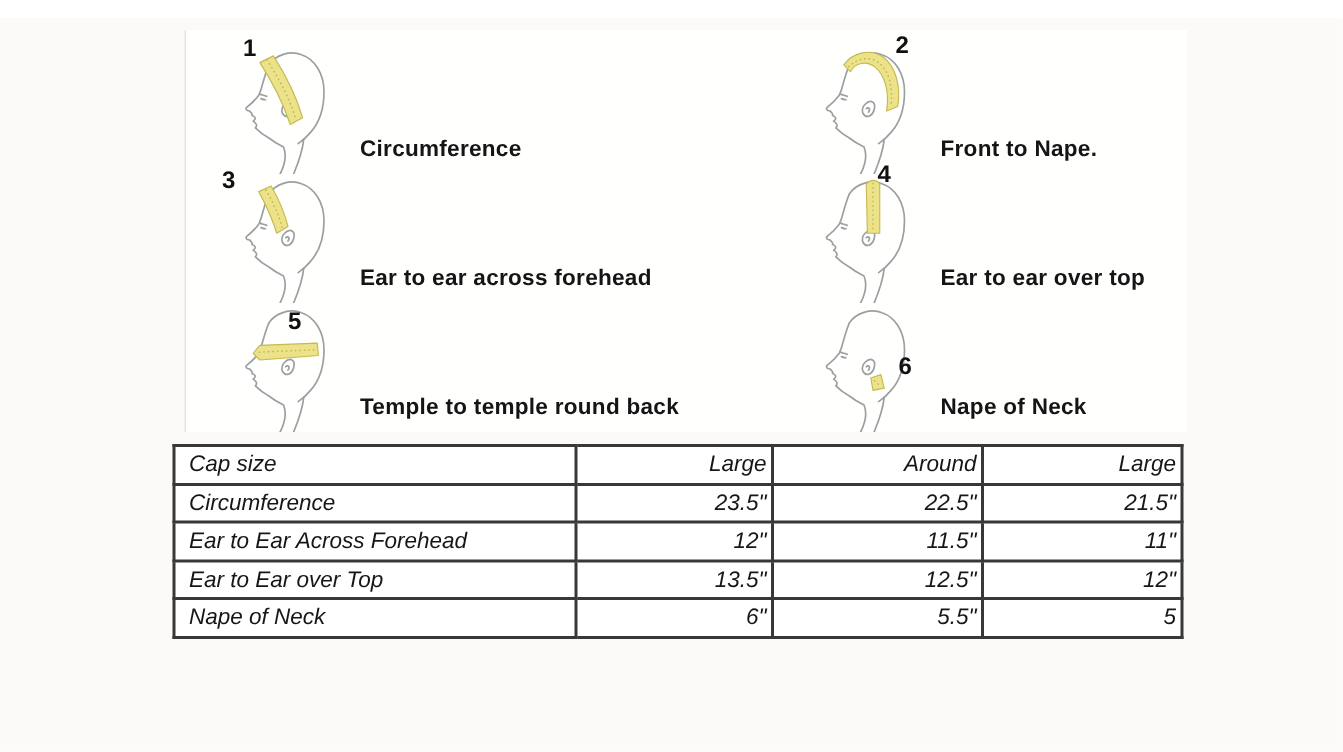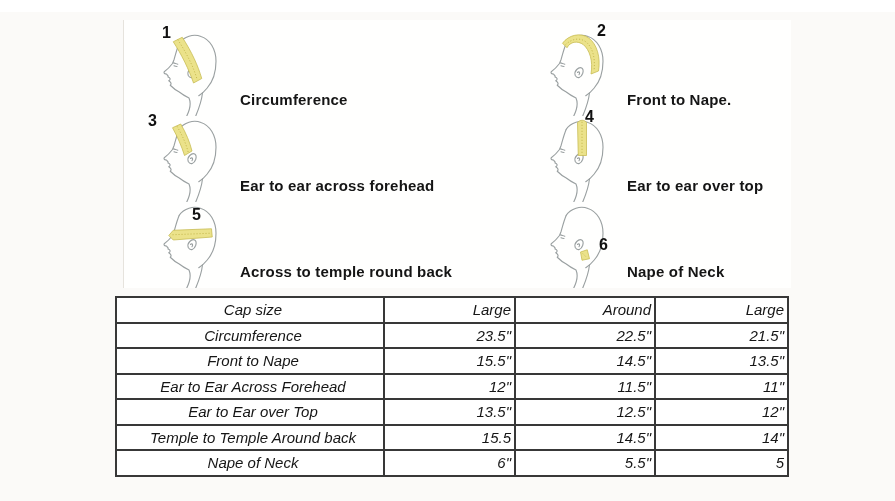--- a/index.html
+++ b/index.html
@@ -39,21 +39,21 @@
     border-collapse:collapse;table-layout:fixed;background:#fff;
     border:2px solid #565656;
   }
   .size-table td{
     border:2px solid #383838;
     font-style:italic;font-size:15px;color:#161616;
     height:21.5px;text-align:right;padding:1px 3px;
     font-family:"Liberation Sans",sans-serif;
     overflow:hidden;white-space:nowrap;
   }
-  .size-table td.measure{text-align:center;padding-left:9px;margin-top:17px;}
+  .size-table td.measure{text-align:left;padding-left:9px;margin-top:17px;}
 </style>
 </head>
 <body>
 
 <div class="page">
 
   <svg width="0" height="0" style="position:absolute" aria-hidden="true">
     <defs>
       <g id="headprof" class="outline">
         <path d="M37,15 C43,6 56,2 66,6 C78,10 86,23 86,39 C86,54 82,66 74,75 C70,80 66,83 63,85"></path>
@@ -119,21 +119,21 @@
 
     <figure class="cell" style="margin:0">
       <div class="head-fig">
         <svg viewBox="0 0 100 112">
           <use href="#headprof"></use>
           <path class="band" d="M23,42 L29,35 L80,33 L81,44 L29,48 Z"></path>
           <path class="tick" d="M28,41 L78,39"></path>
         </svg>
         <span class="step-num" style="left:44px;top:3px">5</span>
       </div>
-      <span class="dlabel">Across to temple round back</span>
+      <span class="dlabel">Temple to temple round back</span>
     </figure>
 
     <figure class="cell" style="margin:0">
       <div class="head-fig">
         <svg viewBox="0 0 100 112">
           <use href="#headprof"></use>
           <path class="band" d="M56,64 L65,61 L68,73 L58,75 Z"></path>
           <path class="tick" d="M59,66 L64,71"></path>
         </svg>
         <span class="step-num" style="left:64px;top:33px">6</span>
@@ -157,42 +157,30 @@
         <td>Around</td>
         <td>Large</td>
       </tr>
       <tr>
         <td class="measure">Circumference</td>
         <td>23.5"</td>
         <td>22.5"</td>
         <td>21.5"</td>
       </tr>
       <tr>
-        <td class="measure">Front to Nape</td>
-        <td>15.5"</td>
-        <td>14.5"</td>
-        <td>13.5"</td>
-      </tr>
-      <tr>
         <td class="measure">Ear to Ear Across Forehead</td>
         <td>12"</td>
         <td>11.5"</td>
         <td>11"</td>
       </tr>
       <tr>
         <td class="measure">Ear to Ear over Top</td>
         <td>13.5"</td>
         <td>12.5"</td>
         <td>12"</td>
-      </tr>
-      <tr>
-        <td class="measure">Temple to Temple Around back</td>
-        <td>15.5</td>
-        <td>14.5"</td>
-        <td>14"</td>
       </tr>
       <tr>
         <td class="measure">Nape of Neck</td>
         <td>6"</td>
         <td>5.5"</td>
         <td>5</td>
       </tr>
     </tbody>
   </table>
 

